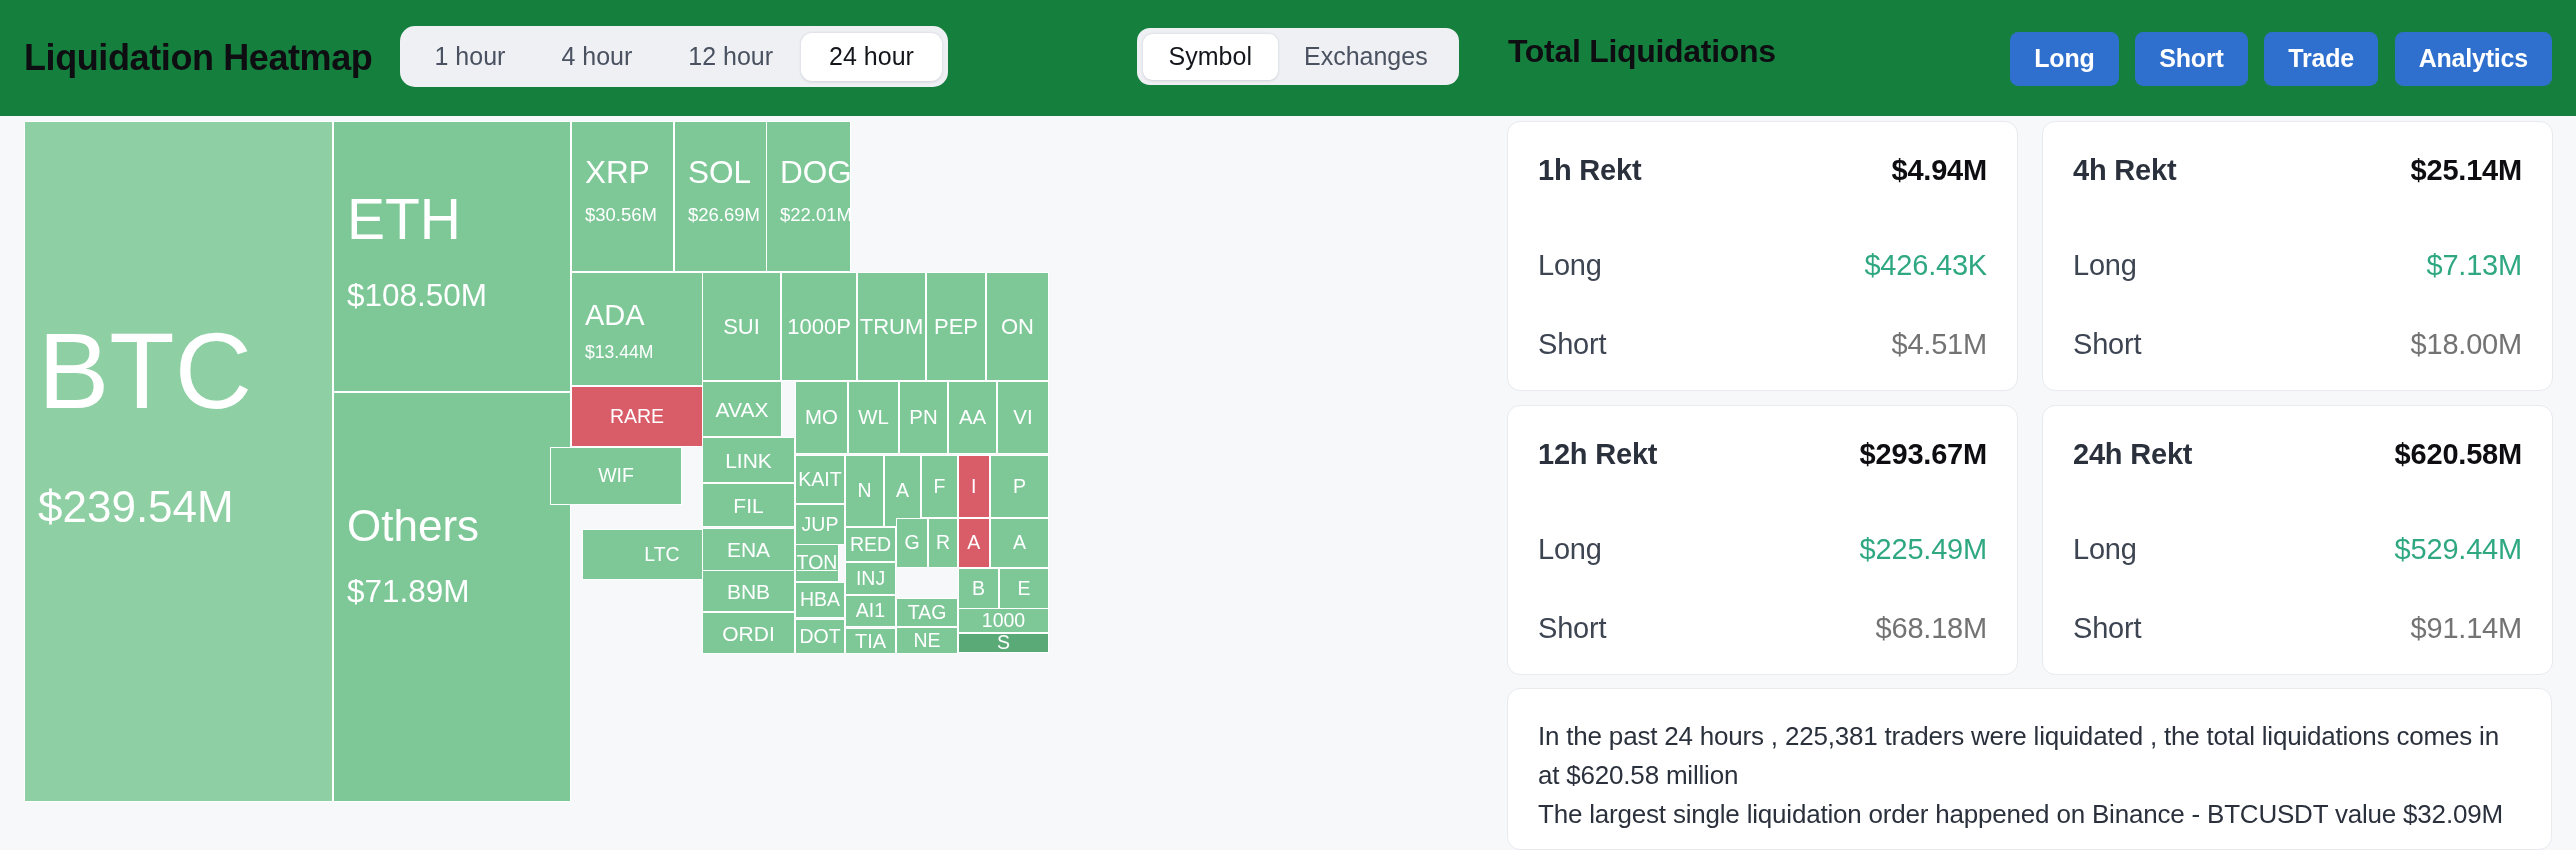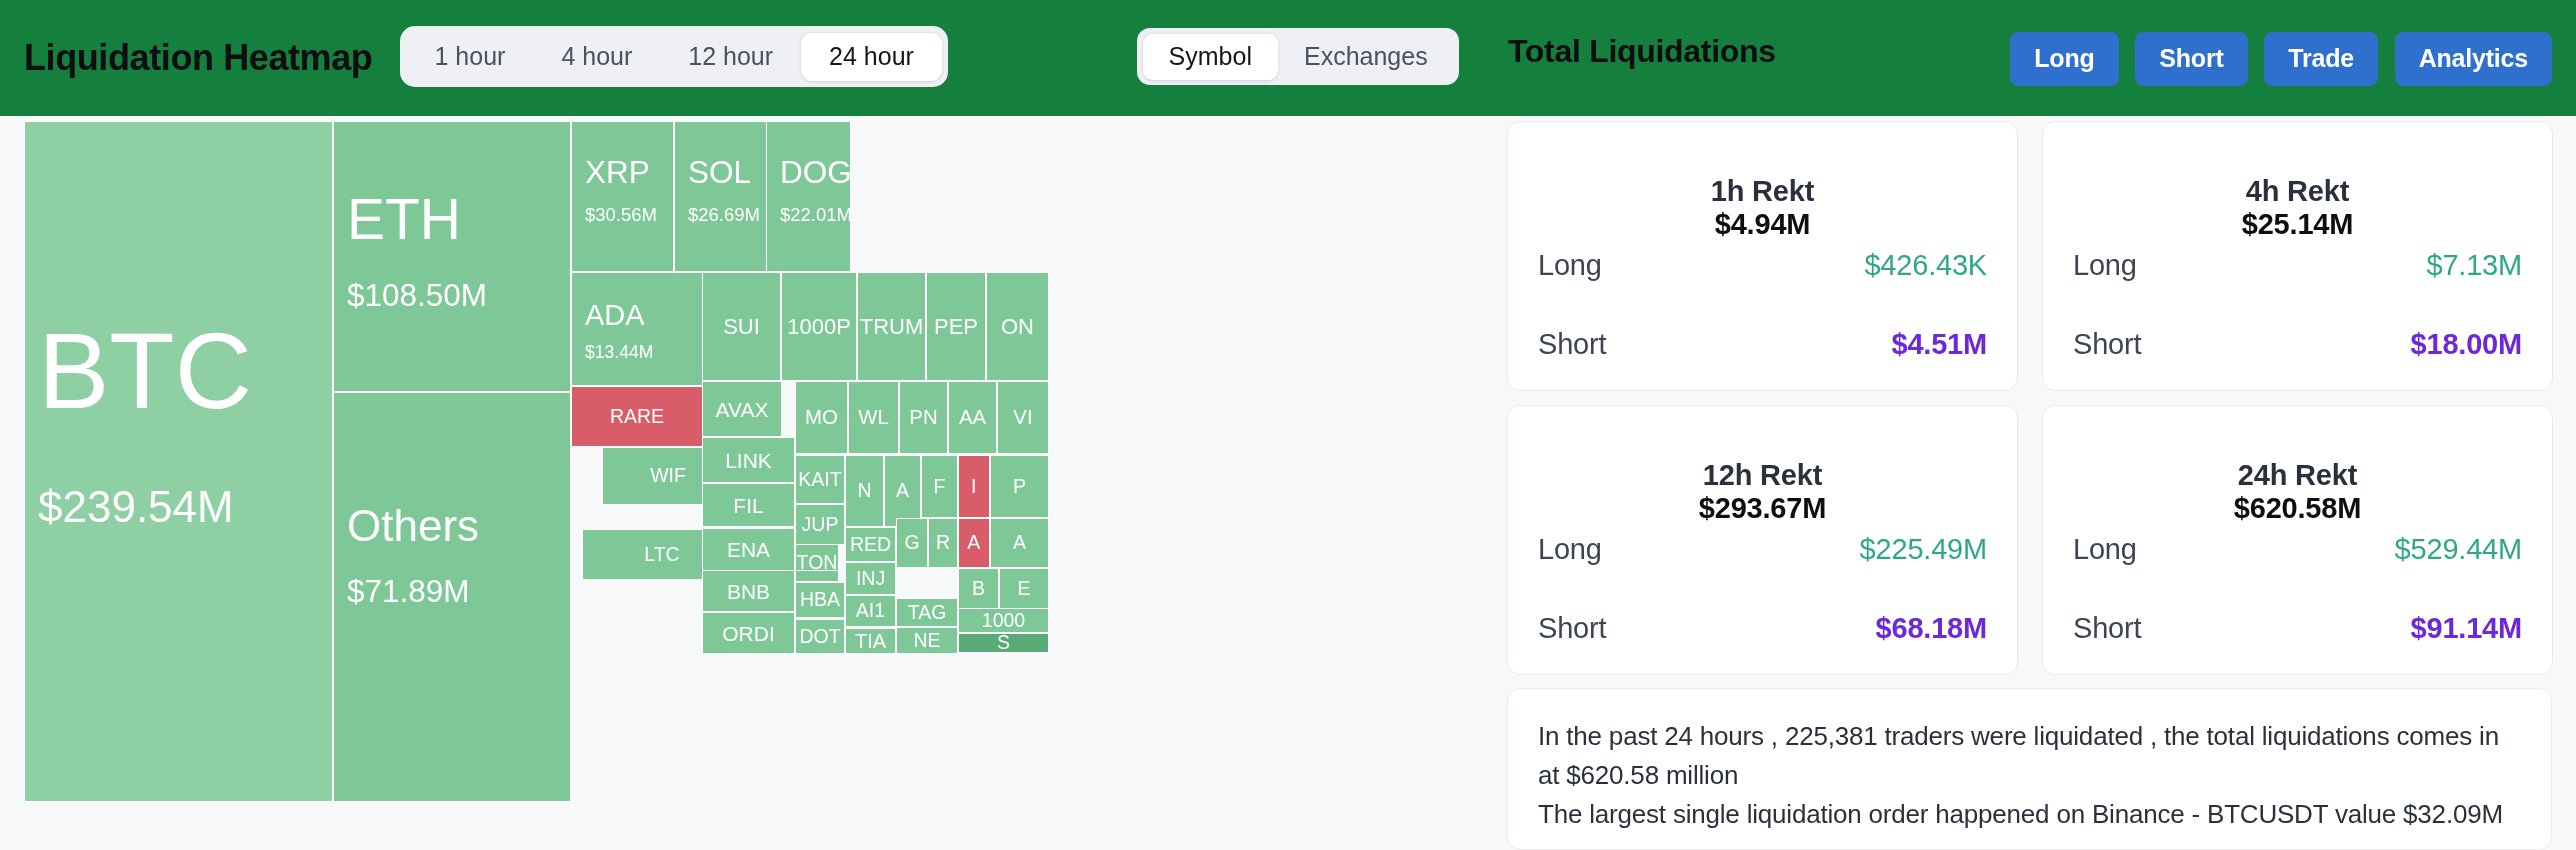--- a/index.html
+++ b/index.html
@@ -105,29 +105,29 @@
   }
   #card-1h  { left: 0px;   top: 0px; }
   #card-4h  { left: 535px; top: 0px; }
   #card-12h { left: 0px;   top: 284px; }
   #card-24h { left: 535px; top: 284px; }
 
   .rekt-row {
     position: absolute; left: 30px; right: 30px;
     display: flex; align-items: center; justify-content: space-between;
   }
-  .rekt-row.r0 { top: 53px; flex-direction: column; }
+  .rekt-row.r0 { top: 32px; }
   .rekt-row.r1 { top: 127px; }
   .rekt-row.r2 { top: 206px; }
 
   .rekt-label { font-size: 29px; color: #3e4552; letter-spacing: -0.2px; }
   .rekt-label.bold { font-weight: 700; color: #2b313c; }
   .rekt-value { font-size: 29px; color: #0e0e12; font-weight: 700; letter-spacing: -0.2px; }
   .rekt-value.long  { color: #2fa882; font-weight: 400; }
-  .rekt-value.short { color: #6d28d9; font-weight: 700; }
+  .rekt-value.short { color: #737373; font-weight: 400; }
 
   #summary-card {
     position: absolute; left: 0px; top: 567px;
     width: 1045px; height: 162px;
     background: #ffffff; border: 0.9px solid #e8eaee; border-radius: 13px;
     padding: 28px 30px 0 30px;
   }
   .summary-line {
     font-size: 26px; color: #2b313c; line-height: 1.5; letter-spacing: -0.2px;
   }
@@ -196,21 +196,21 @@
 
   <div class="tile" style="left:547px;top:151px;width:132px;height:114px;">
     <div class="sym" style="top:28px;font-size:29px;">ADA</div>
     <div class="val" style="top:71px;font-size:17.6px;">$13.44M</div>
   </div>
 
   <div class="tile red ctr" style="left:547px;top:265px;width:132px;height:61px;">
     <div class="sym" style="font-size:19.5px;">RARE</div>
   </div>
 
-  <div class="tile ctr" style="left:578px;top:326px;width:132px;height:58px;">
+  <div class="tile ctr" style="left:526px;top:326px;width:132px;height:58px;">
     <div class="sym" style="font-size:19.5px;">WIF</div>
   </div>
 
   <div class="tile ctr" style="left:558px;top:376px;width:160px;height:51px;margin-top:32px;">
     <div class="sym" style="font-size:19.5px;">LTC</div>
   </div>
 
   <div class="tile ctr" style="left:678px;top:151px;width:79px;height:109px;">
     <div class="sym" style="font-size:22px;">SUI</div>
   </div>

